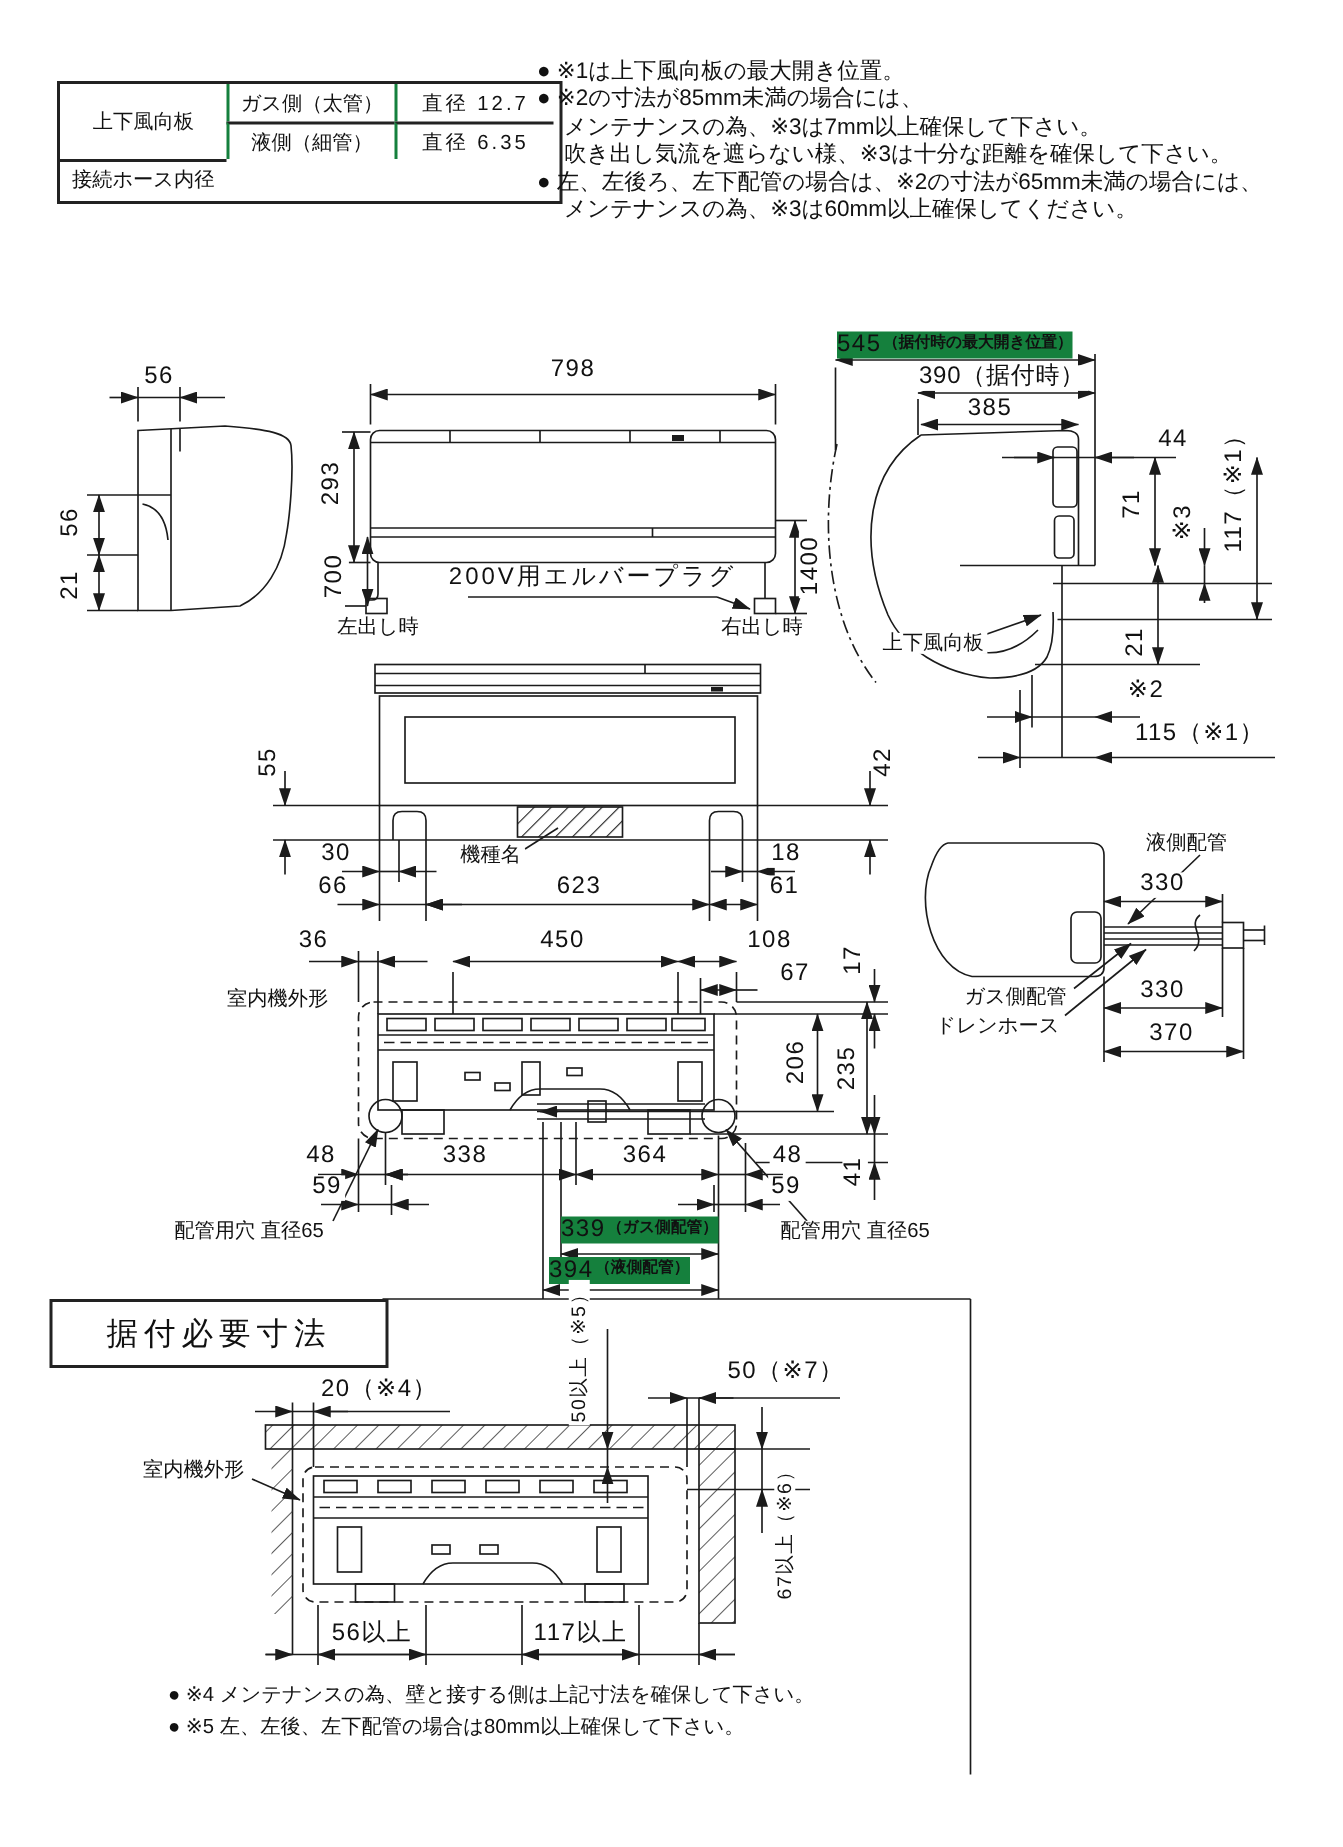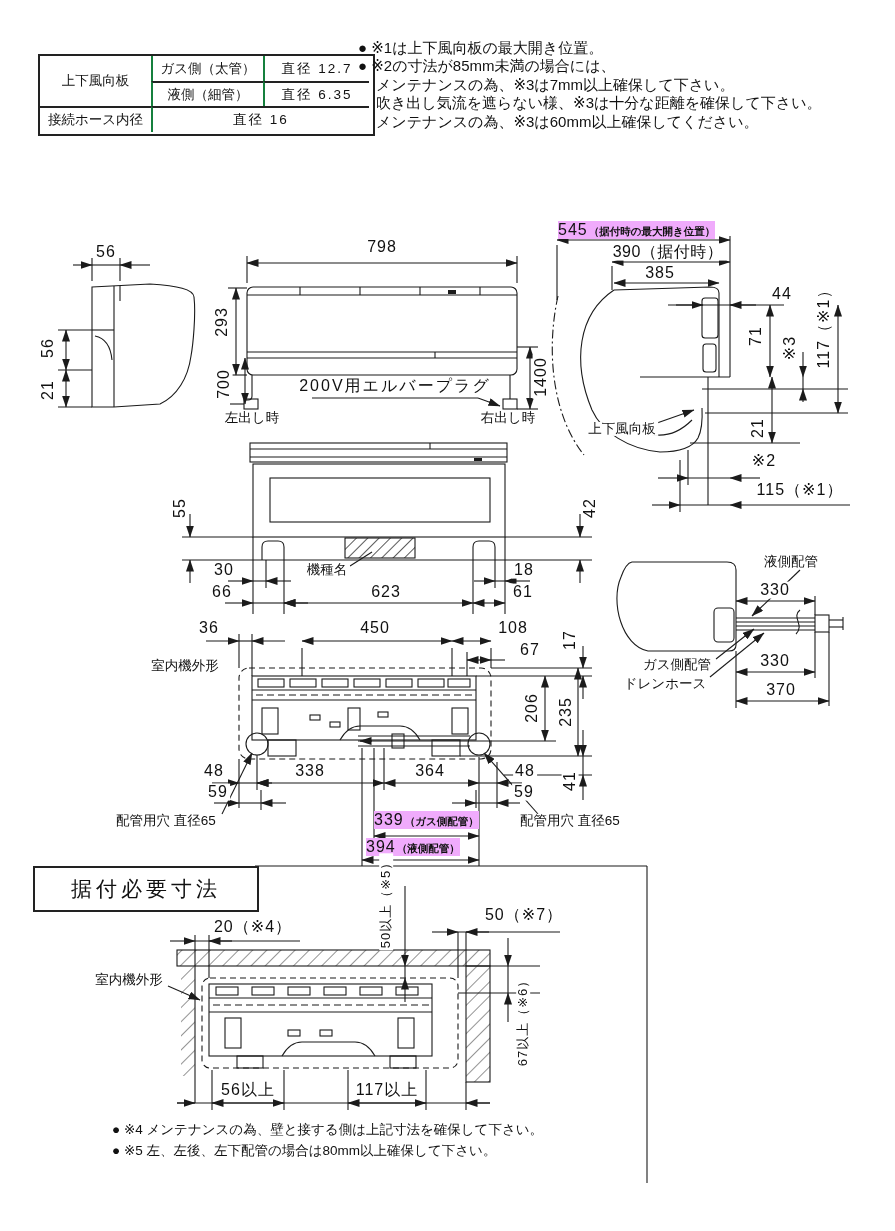--- a/index.html
+++ b/index.html
@@ -2,21 +2,21 @@
 <html><head>
 <meta charset="utf-8">
 <style>
   html,body{margin:0;padding:0;background:#fff;}
   #stage{position:relative;width:895px;height:1231px;background:#fff;overflow:hidden;
          font-family:"Liberation Sans","DejaVu Sans",sans-serif;color:#111;}
   #art{position:absolute;left:0;top:0;}
   .lbl{position:absolute;transform:translate(-50%,-50%);white-space:nowrap;
        background:#fff;padding:0 2px;line-height:1.05;}
   .rot{transform:translate(-50%,-50%) rotate(-90deg);}
-  .anch{position:absolute;white-space:nowrap;background:#f0abfc;display:flex;align-items:flex-end;gap:1px;}
+  .anch{position:absolute;white-space:nowrap;background:#15803d;display:flex;align-items:flex-start;gap:1px;}
   .d{font-size:16px;letter-spacing:1px;}
   .j{font-size:13.5px;}
   .sm{font-size:10.5px;letter-spacing:0;font-weight:bold;}
   
   #spec{position:absolute;left:38px;top:54px;width:333px;height:78px;border:2px solid #222;
         display:grid;grid-template-columns:111px 112px 106px;grid-template-rows:25px 25px 26px;}
   #spec div{display:flex;align-items:center;justify-content:center;font-size:13.5px;white-space:nowrap;}
   .bl{border-left:2px solid #15803d;}
   .bt{border-top:2px solid #222;}
   .val{letter-spacing:2px;}
@@ -328,28 +328,28 @@
   </g>
 </svg>
 
 <div id="spec">
   <div style="grid-row:1/3">上下風向板</div>
   <div class="bl">ガス側（太管）</div>
   <div class="bl val">直径 12.7</div>
   <div class="bl bt">液側（細管）</div>
   <div class="bl bt val">直径 6.35</div>
   <div class="bt">接続ホース内径</div>
-  <div class="bl bt val" style="grid-column:2/4">直径 16</div>
 </div>
 
 <div id="notes">
   <div>● ※1は上下風向板の最大開き位置。</div>
   <div>● ※2の寸法が85mm未満の場合には、</div>
   <div class="ind">メンテナンスの為、※3は7mm以上確保して下さい。</div>
   <div class="ind">吹き出し気流を遮らない様、※3は十分な距離を確保して下さい。</div>
+  <div>● 左、左後ろ、左下配管の場合は、※2の寸法が65mm未満の場合には、</div>
   <div class="ind">メンテナンスの為、※3は60mm以上確保してください。</div>
 </div>
 
 <span class="lbl d" style="left:106px;top:252px">56</span>
 <span class="lbl d rot" style="left:48px;top:348px">56</span>
 <span class="lbl d rot" style="left:48px;top:390px">21</span>
 
 <span class="lbl d" style="left:382px;top:247px">798</span>
 <span class="lbl d rot" style="left:222px;top:322px">293</span>
 <span class="lbl d rot" style="left:224px;top:384px">700</span>

